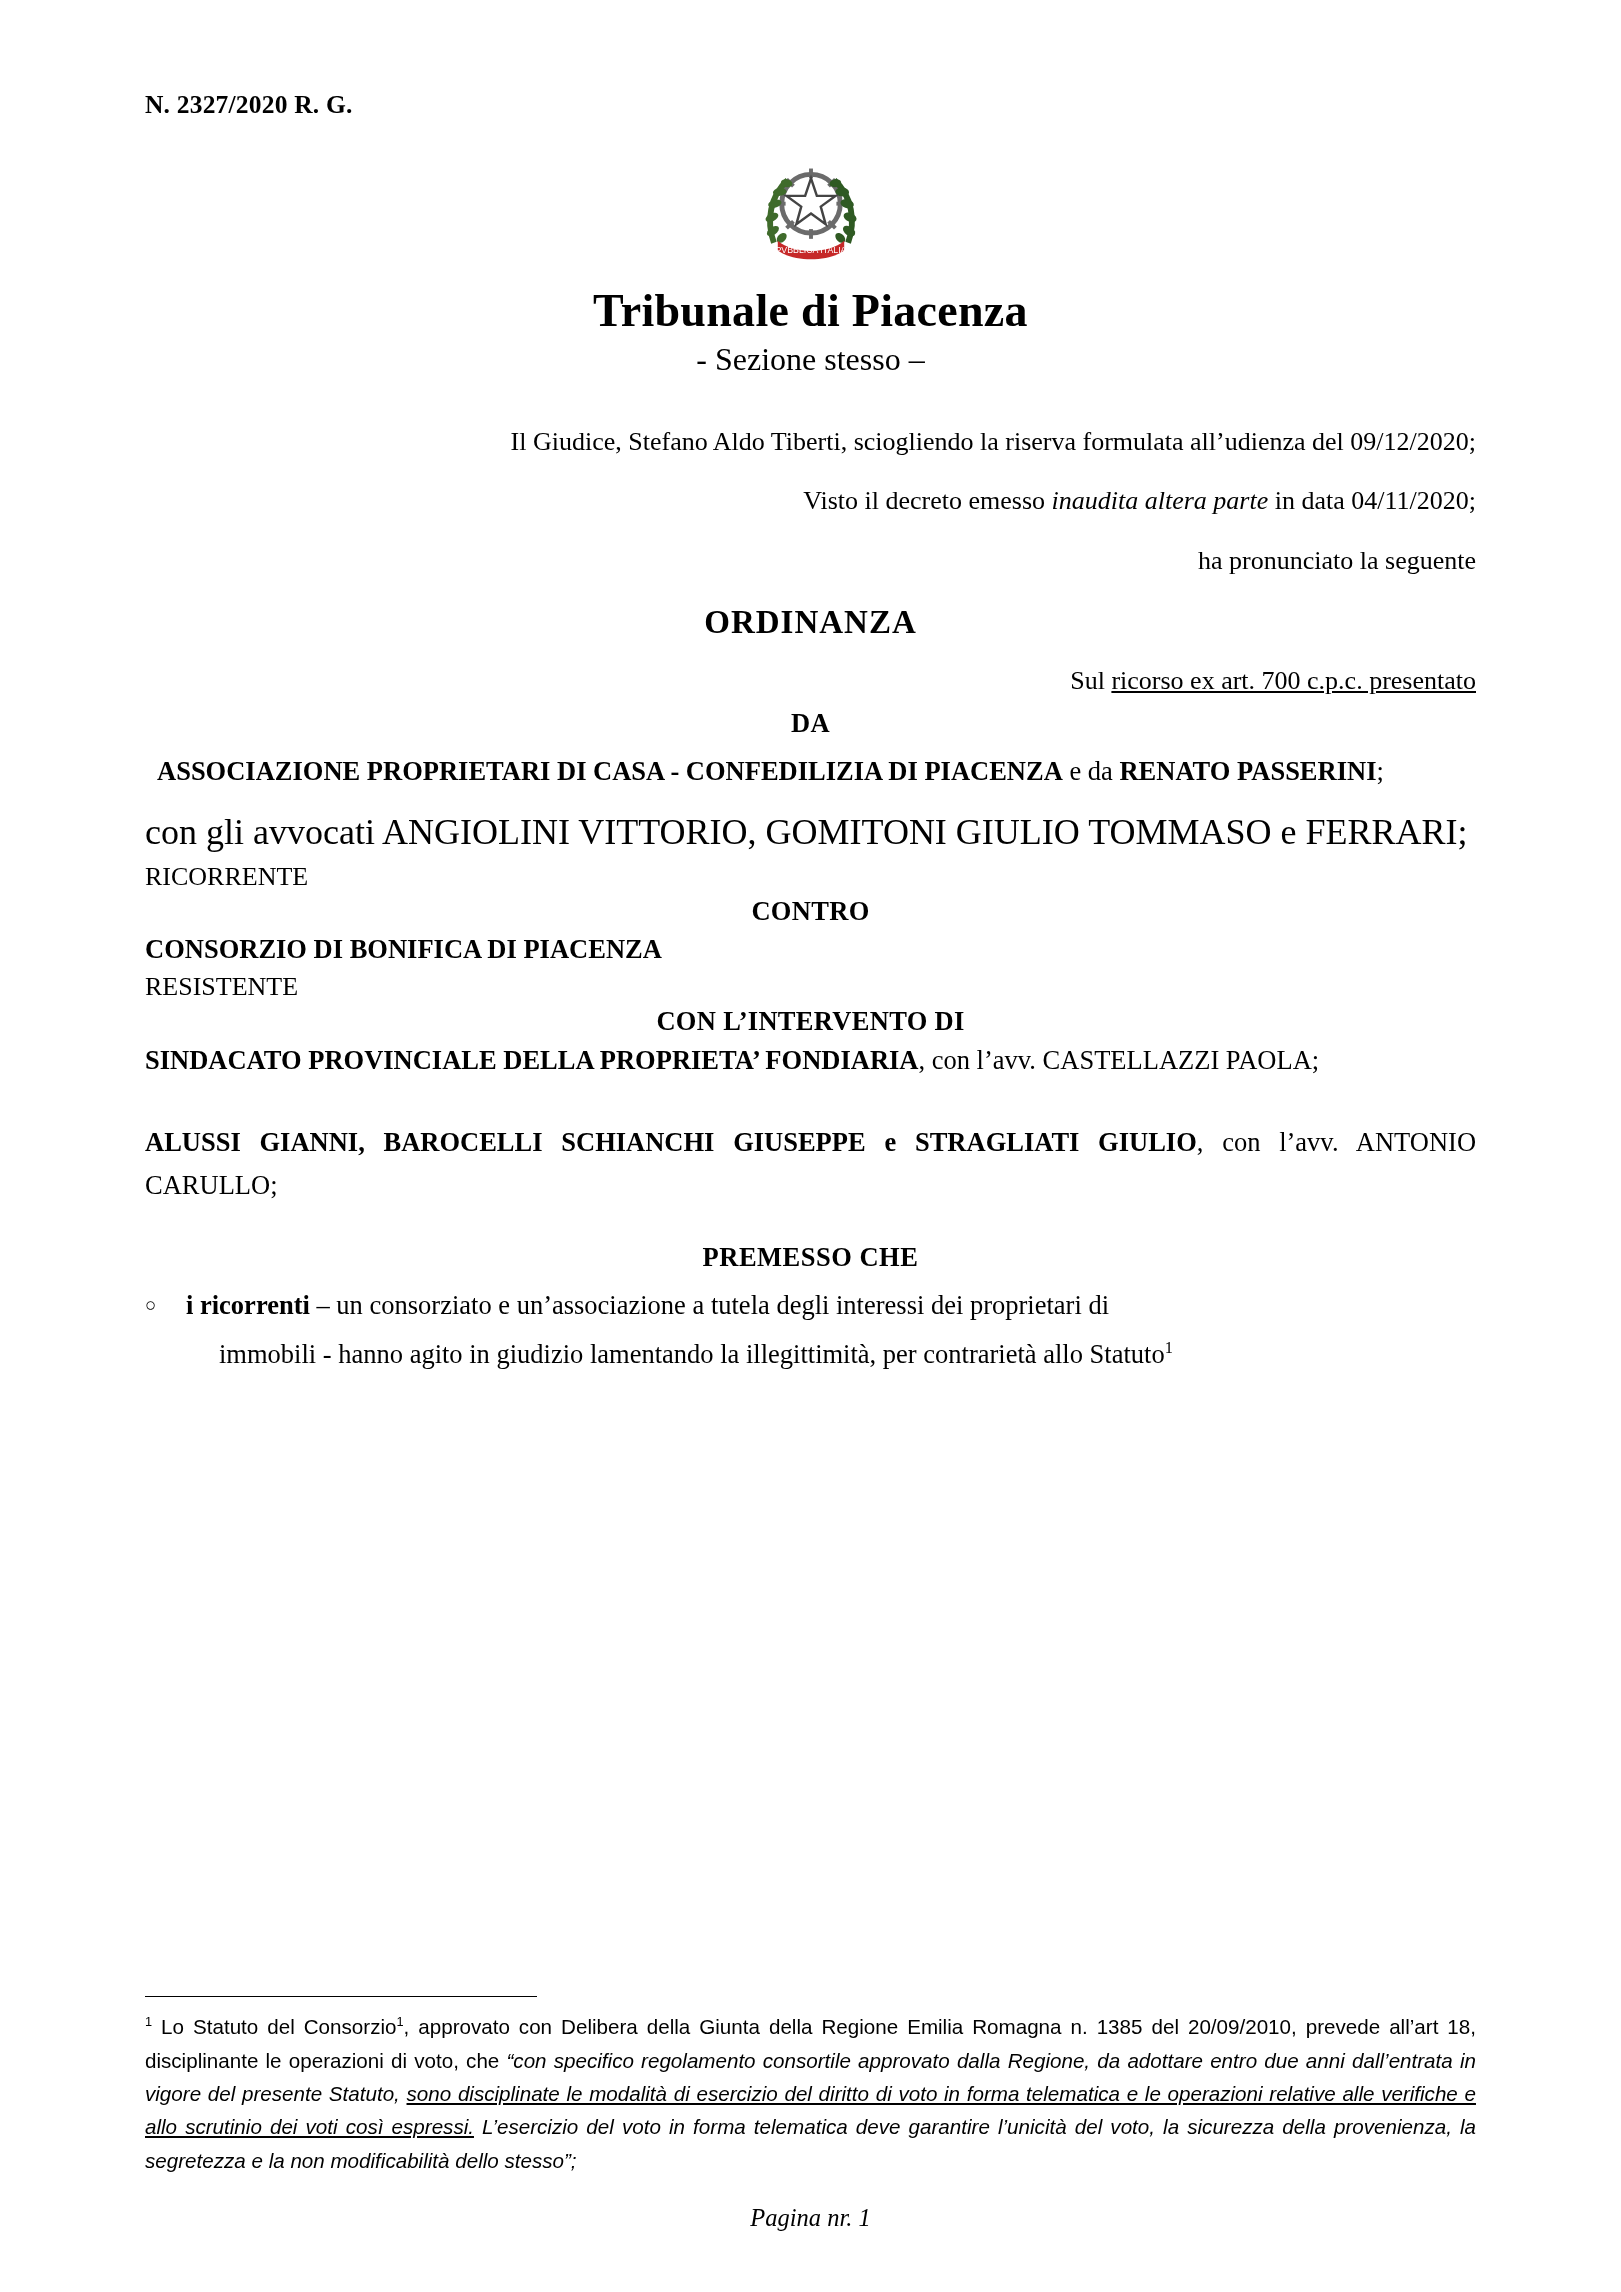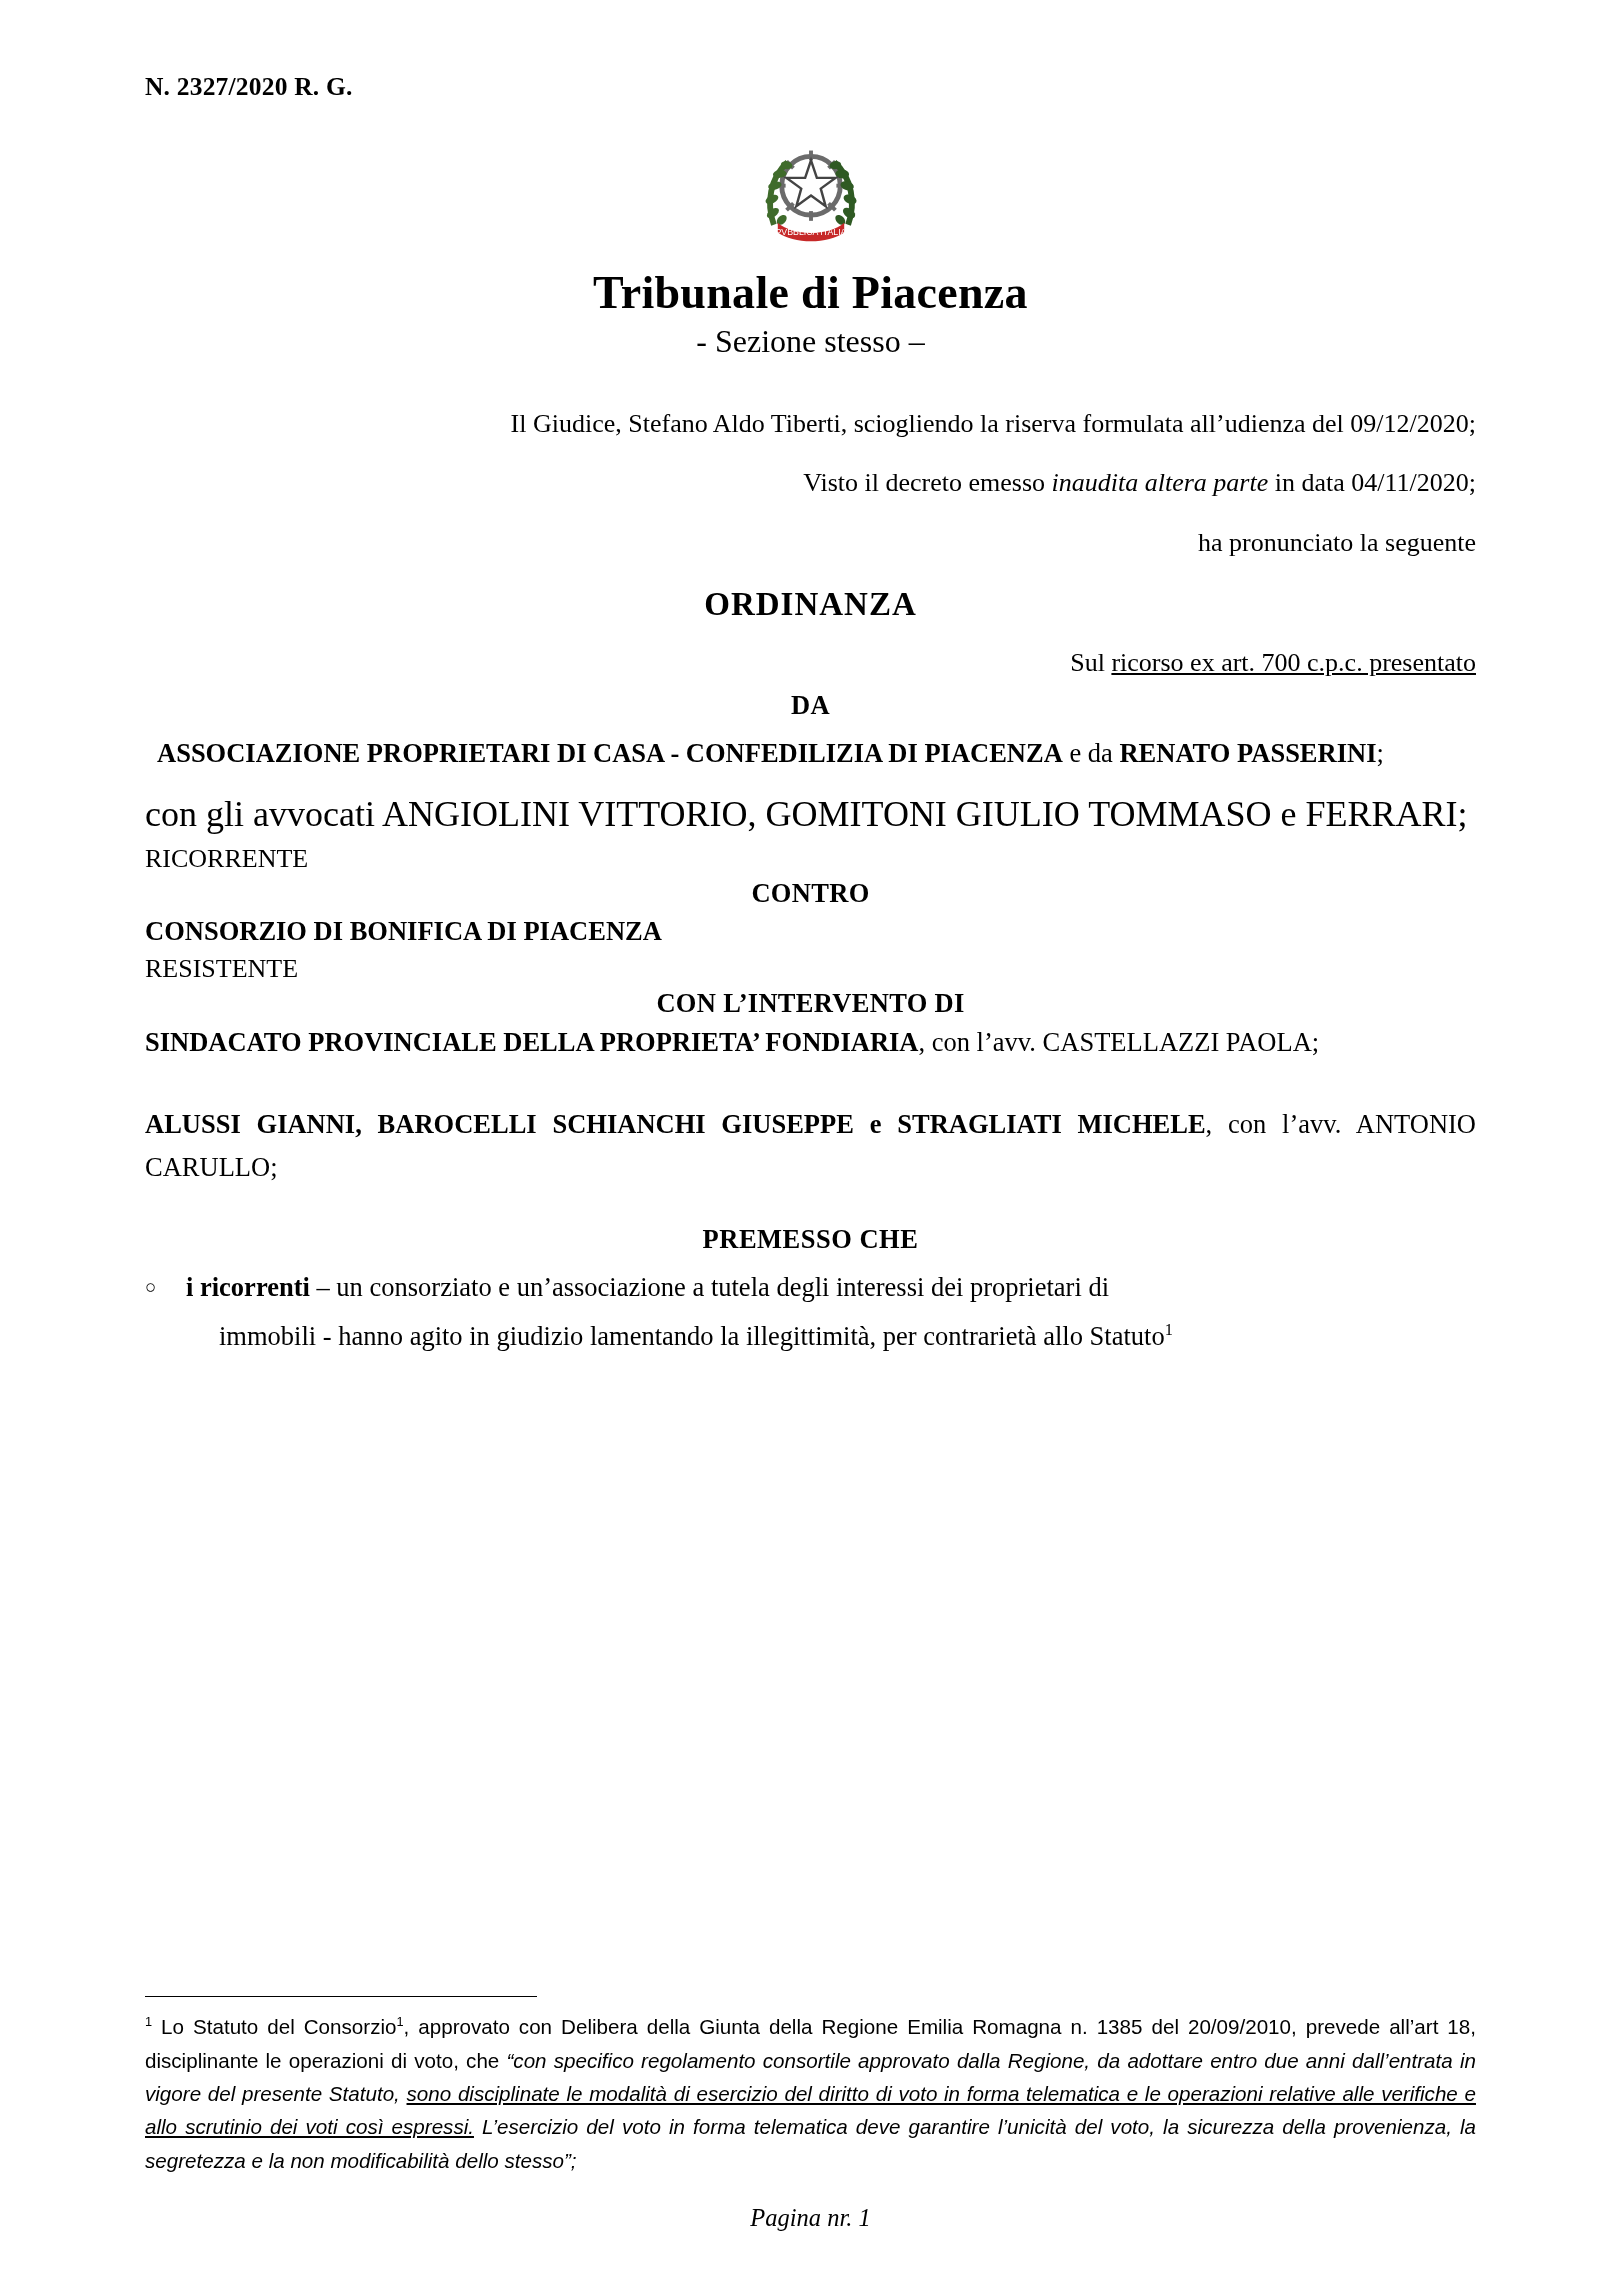--- a/index.html
+++ b/index.html
@@ -14,21 +14,21 @@
     color: #000000;
     position: relative;
     overflow: hidden;
   }
   .page {
     position: absolute;
     left: 0; top: 0;
     width: 1621px;
     height: 2293px;
     box-sizing: border-box;
-    padding: 72px 145px 39px 145px;
+    padding: 90px 145px 39px 145px;
   }
   .rg-line {
     font-size: 25.5px;
     font-weight: bold;
     letter-spacing: 0.2px;
     margin: 0 0 29px 0;
   }
   .emblem-wrap {
     text-align: center;
     margin: 29px 0 5.9px 0;
@@ -242,21 +242,21 @@
 
   <div class="hdr-center">CON L’INTERVENTO DI</div>
 
   <p class="justify-block">
     <span class="b">SINDACATO PROVINCIALE DELLA PROPRIETA’ FONDIARIA</span><span>, con l’avv. CASTELLAZZI PAOLA;</span>
   </p>
 
   <div class="spacer-34"></div>
 
   <p class="justify-block">
-    <span class="b">ALUSSI GIANNI, BAROCELLI SCHIANCHI GIUSEPPE</span><span class="b"> e </span><span class="b">STRAGLIATI MICHELE</span><span>, con l’avv. ANTONIO CARULLO;</span>
+    <span class="b">ALUSSI GIANNI, BAROCELLI SCHIANCHI GIUSEPPE</span><span class="b"> e </span><span class="b">STRAGLIATI GIULIO</span><span>, con l’avv. ANTONIO CARULLO;</span>
   </p>
 
   <div class="premesso">PREMESSO CHE</div>
 
   <div class="bullet-item">
     <span class="bullet-marker">○</span>
     <span class="bullet-text">
       <span class="b">i ricorrenti</span><span> – un consorziato e un’associazione a tutela degli interessi dei proprietari di</span>
       <span class="ind"><span>immobili - hanno agito in giudizio lamentando la illegittimità, per contrarietà allo Statuto</span><sup>1</sup></span>
     </span>

